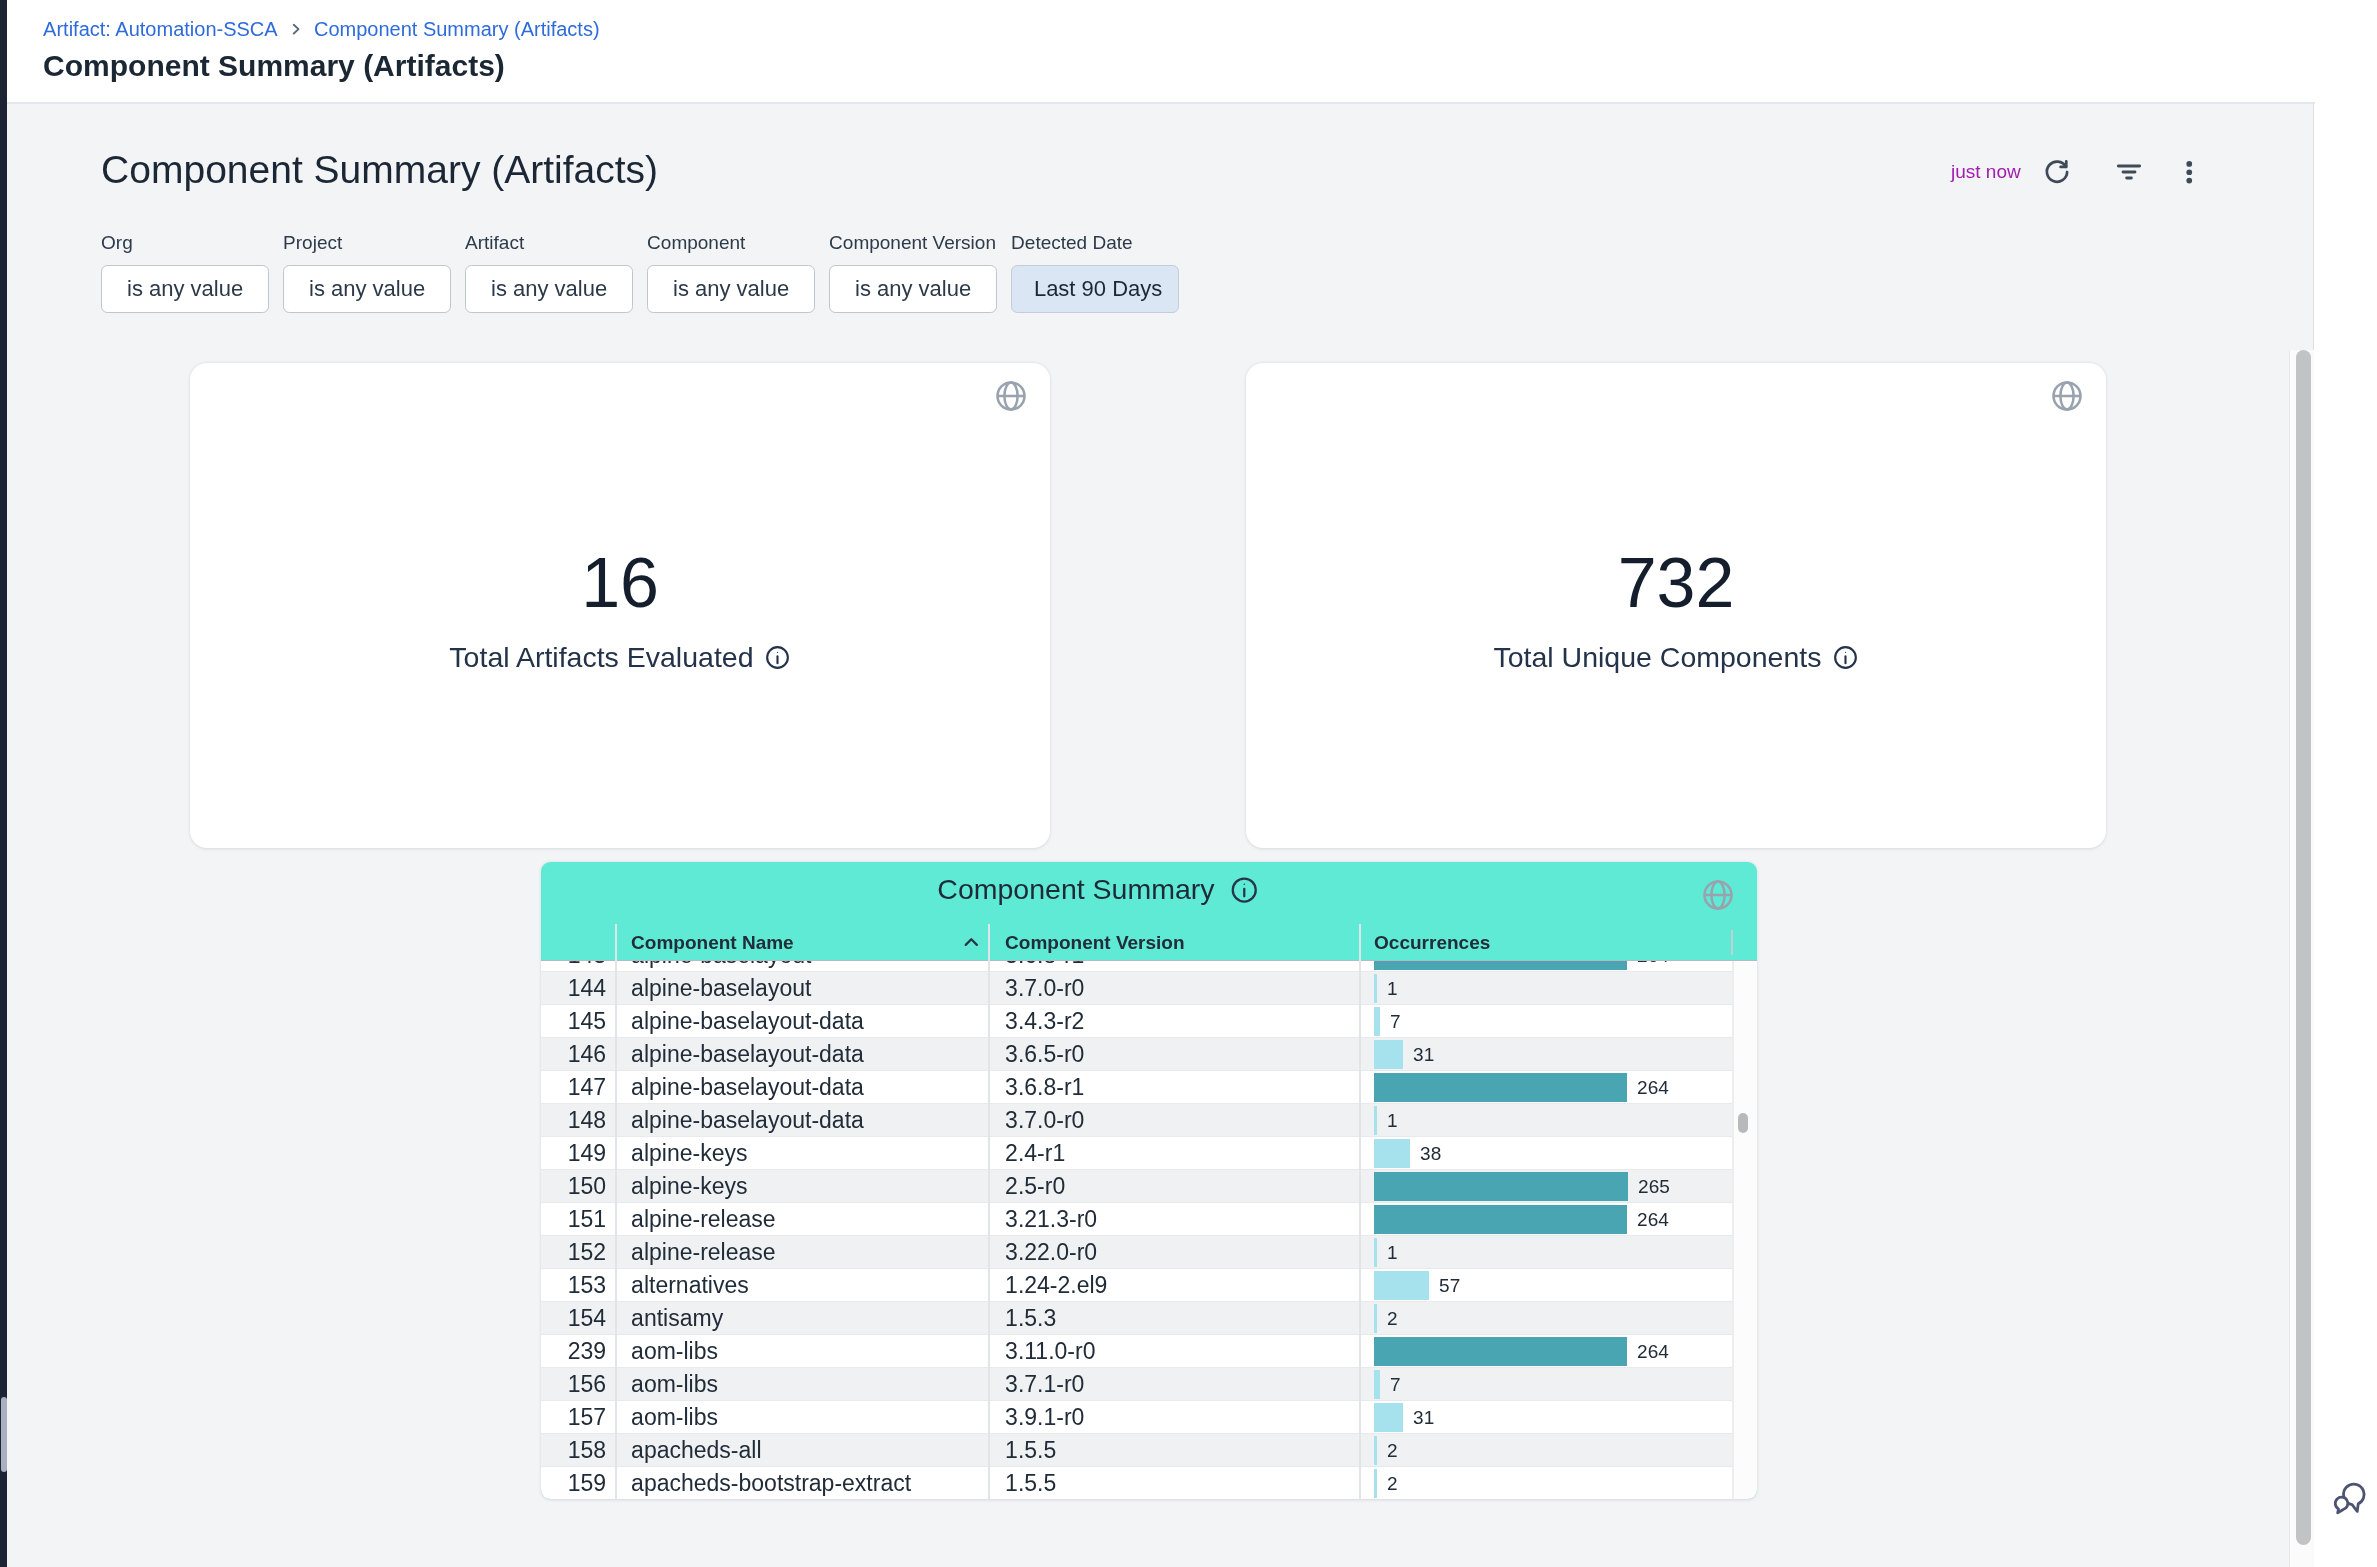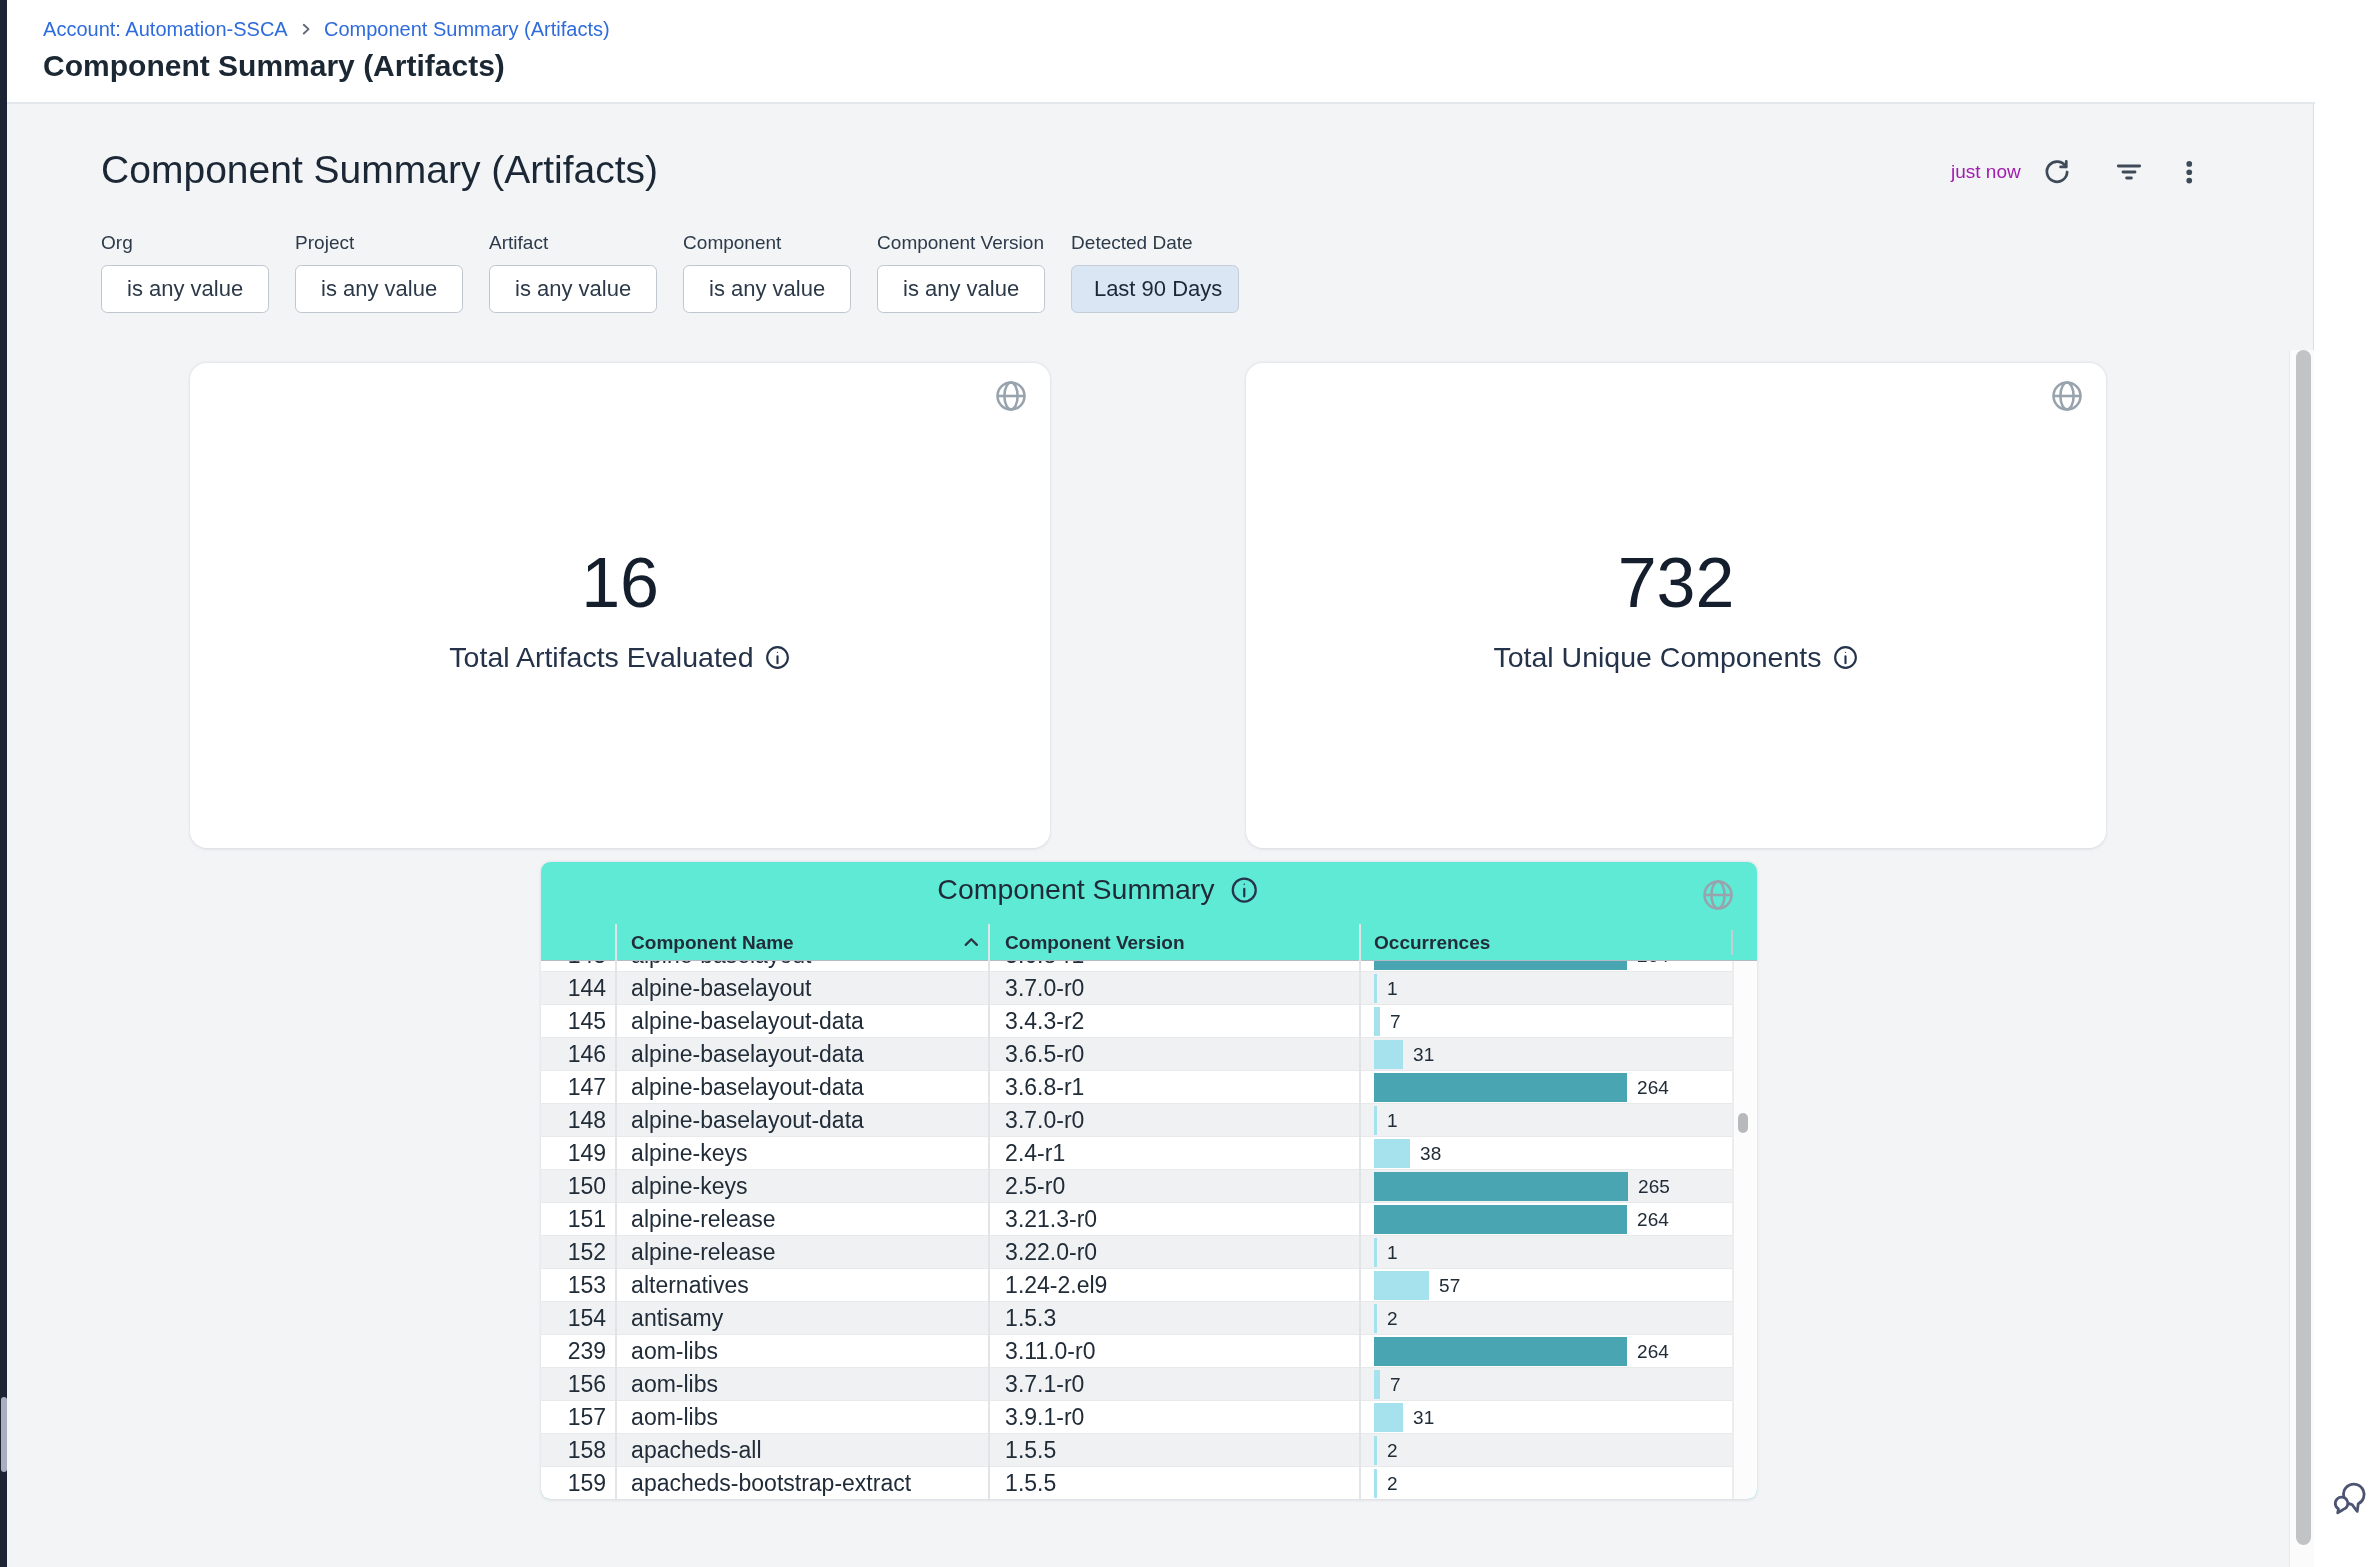--- a/index.html
+++ b/index.html
@@ -22,21 +22,21 @@
   
   .canvas { position:absolute; left:7.1px; top:104px; width:2307px; height:1463px; background:#f3f4f6; border-right:1.6px solid #dcdee3; }
 
   .dash-title { position:absolute; left:94px; top:44px; font-size:39px; font-weight:400; color:#1c2736; }
   .controls { position:absolute; top:49px; right:105px; height:38px; display:flex; align-items:center; }
   .just-now { font-size:19px; color:#a21caf; margin-right:17.4px; }
   .icon-btn { width:38px; height:38px; display:flex; align-items:center; justify-content:center; background:none; border:none; cursor:pointer; }
   .icon-btn.i-filter { margin-left:34px; } .icon-btn.i-kebab { margin-left:22px; }
 
   
-  .filters { position:absolute; left:94px; top:128px; display:flex; gap:26px; }
+  .filters { position:absolute; left:94px; top:128px; display:flex; gap:14px; }
   .filter-group { width:168px; display:flex; flex-direction:column; }
   .filter-label { font-size:19px; color:#2c3a49; line-height:22px; margin-bottom:11px; }
   .filter-btn { height:48px; width:100%; border-radius:6.3px; background:#ffffff; border:1.6px solid #bfc6ce; font-size:22px; color:#2c3949; font-family:inherit; display:flex; align-items:center; justify-content:center; cursor:pointer; }
   .filter-btn.active { background:#dae6f3; border-color:#c4ccd7; color:#1c2838;padding-left:6px; }
 
   
   .tile { position:absolute; width:860px; height:485px; background:#ffffff; border-radius:17px; box-shadow:0 0.8px 3.2px rgba(25,35,55,.13); }
   .tile-1 { left:183px; top:259px; }
   .tile-2 { left:1239px; top:259px; width:860px; }
   .globe-btn { position:absolute; top:15px; right:21.4px; width:36px; height:36px; background:none; border:none; padding:0; cursor:pointer; color:#99a3ae; }
@@ -91,21 +91,21 @@
 <body>
 
 <div class="stage">
 
   <div class="rail">
     <div class="rail-thumb"></div>
   </div>
 
   <header class="topbar">
     <nav class="breadcrumb">
-      <a class="crumb">Account: Automation-SSCA</a>
+      <a class="crumb">Artifact: Automation-SSCA</a>
       <span class="crumb-sep">
         <svg width="14.3" height="14.3" viewBox="0 0 18 18" fill="none" stroke="currentColor" stroke-width="2.4" stroke-linecap="round" stroke-linejoin="round">
             <path d="M6 3.5 L12 9 L6 14.5"></path>
           </svg>
       </span>
       <a class="crumb">Component Summary (Artifacts)</a>
     </nav>
     <h1 class="page-title">Component Summary (Artifacts)</h1>
     <div class="topbar-border"></div>
   </header>

